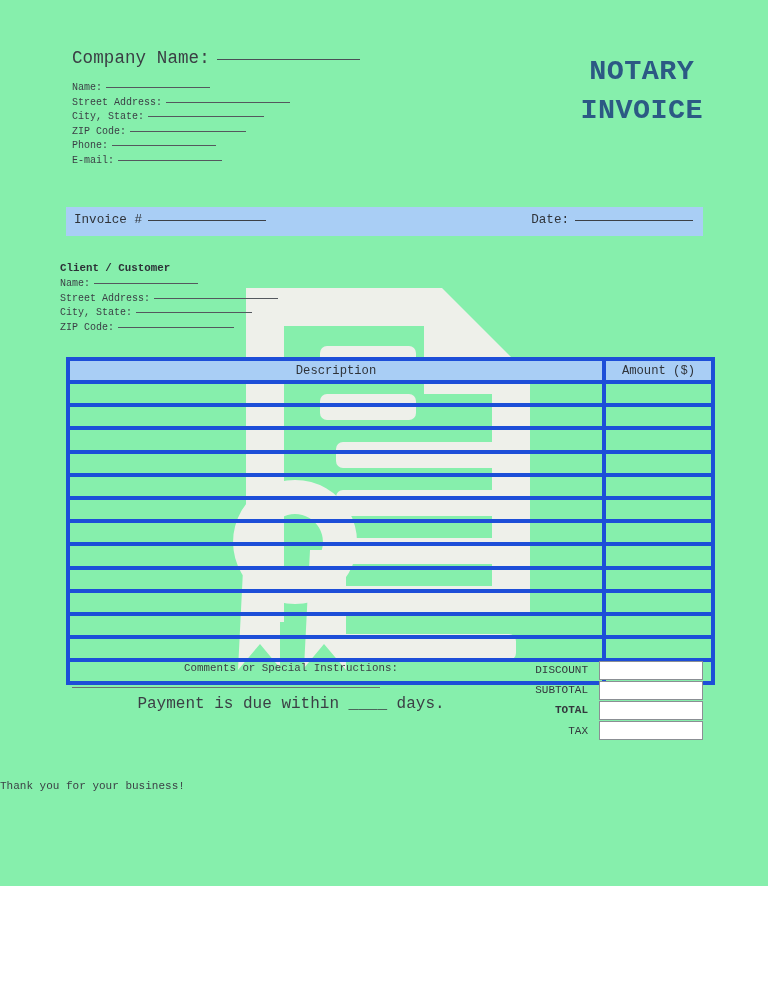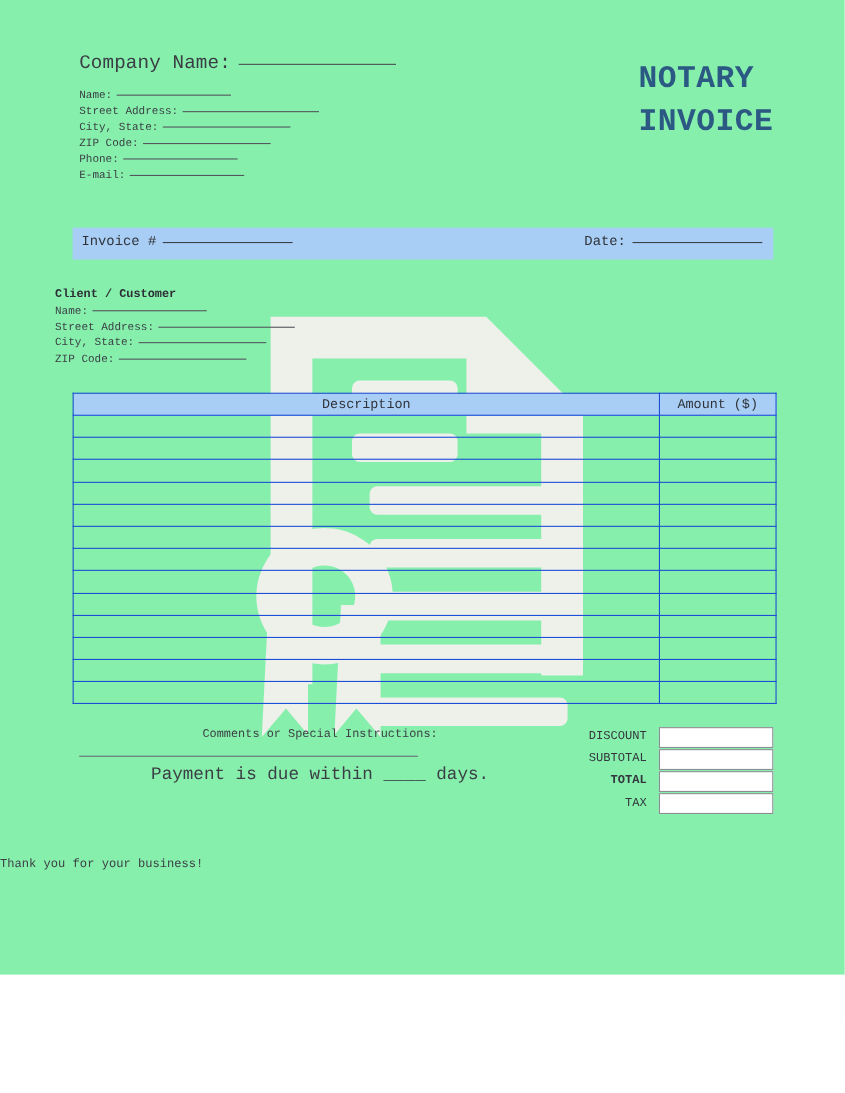--- a/index.html
+++ b/index.html
@@ -72,21 +72,21 @@
   }
   .r-xl { width: 124px; }
   .r-lg { width: 116px; }
   .r-md { width: 104px; }
 
   
   .doc-title {
     position: absolute;
     right: 65px;
     top: 52px;
-    text-align: left;
+    text-align: center;
     font-size: 28.5px;
     font-weight: bold;
     line-height: 39px;
     color: #2c5984;
     letter-spacing: 0.4px;
     z-index: 2;
   }
 
   
   .invoice-bar {
@@ -119,21 +119,21 @@
     border-bottom: 1.3px solid #3c4046;
     margin-left: 6px;
     vertical-align: 2px;
   }
   .rule-inv { width: 118px; }
   .rule-date { width: 118px; }
 
   
   .client-block {
     position: absolute;
-    left: 50px;
+    left: 60px;
     top: 262px;
     z-index: 2;
   }
   .client-title {
     font-size: 10.8px;
     font-weight: bold;
     color: #2c3036;
     margin-bottom: 3px;
   }
 
@@ -142,21 +142,21 @@
     position: absolute;
     left: 66px;
     top: 357px;
     width: 637px;
     border-collapse: collapse;
     z-index: 2;
     background: transparent;
     table-layout: fixed;
   }
   .items-table th, .items-table td {
-    border: 1px solid #1d4ed8;
+    border: 4px solid #1d4ed8;
     padding: 0;
     background: transparent;
   }
   .items-table thead th {
     background: #a9cef5;
     height: 19px;
     font-size: 12.2px;
     font-weight: normal;
     color: #2f3339;
   }

